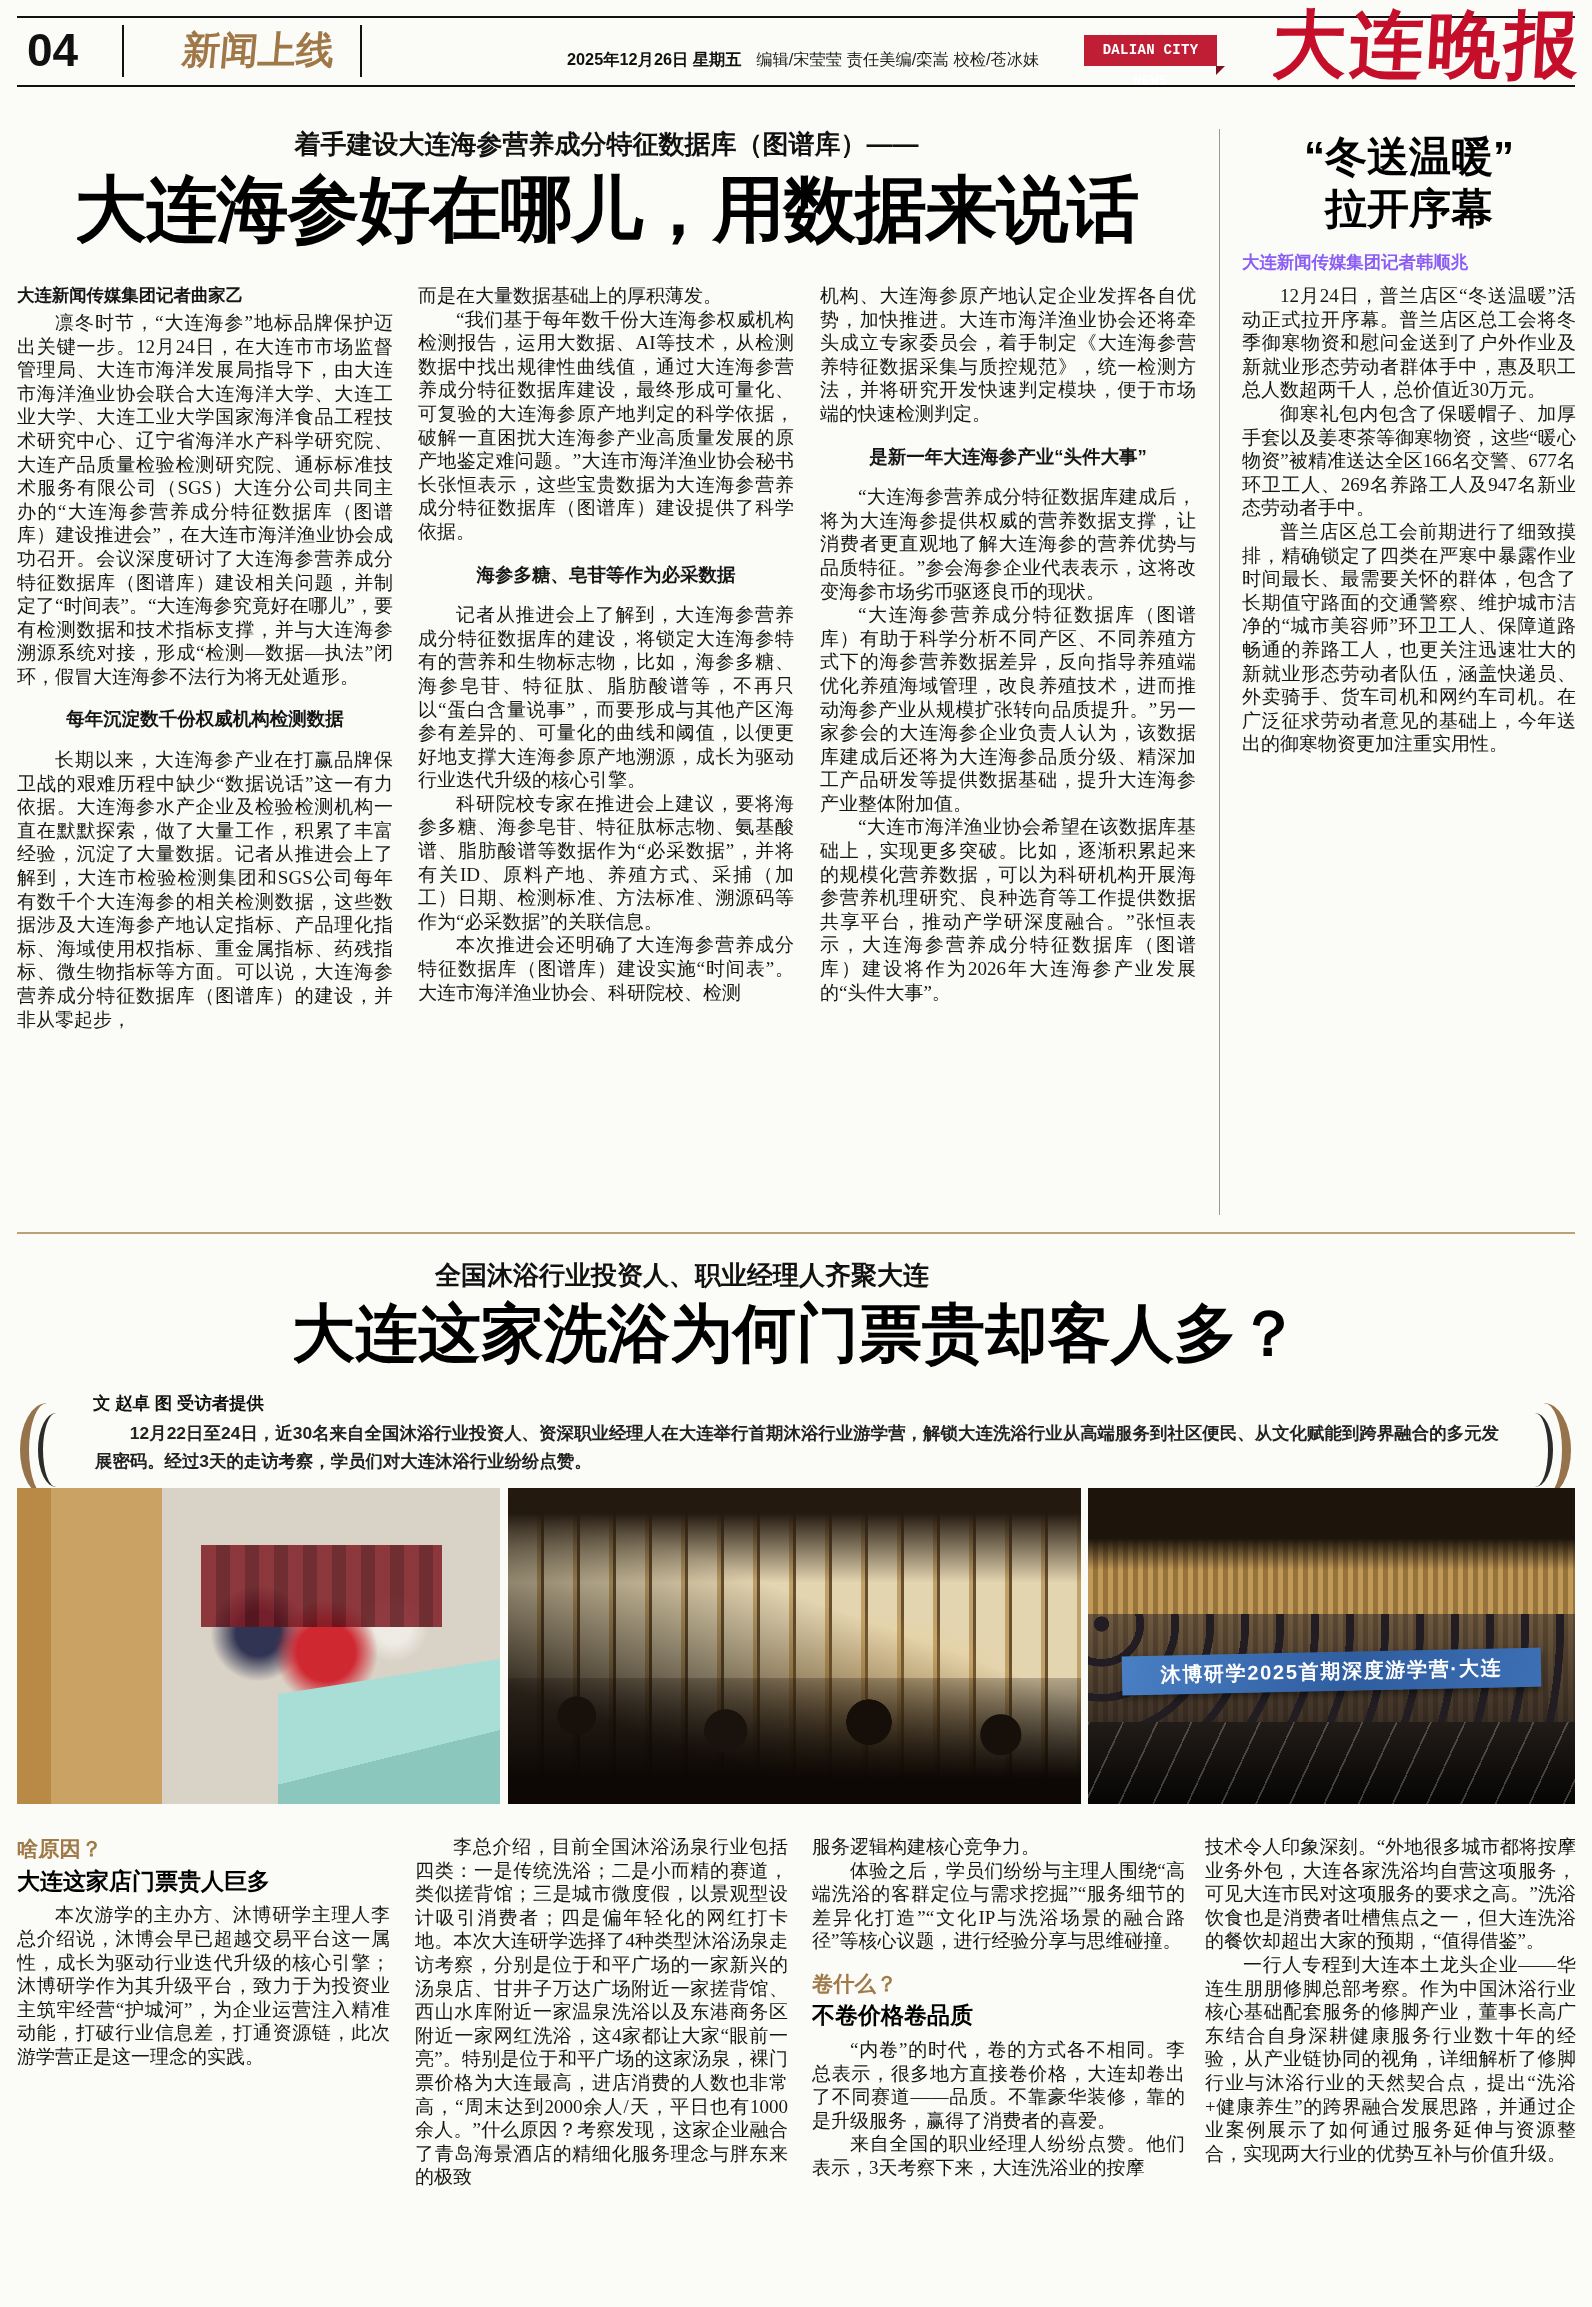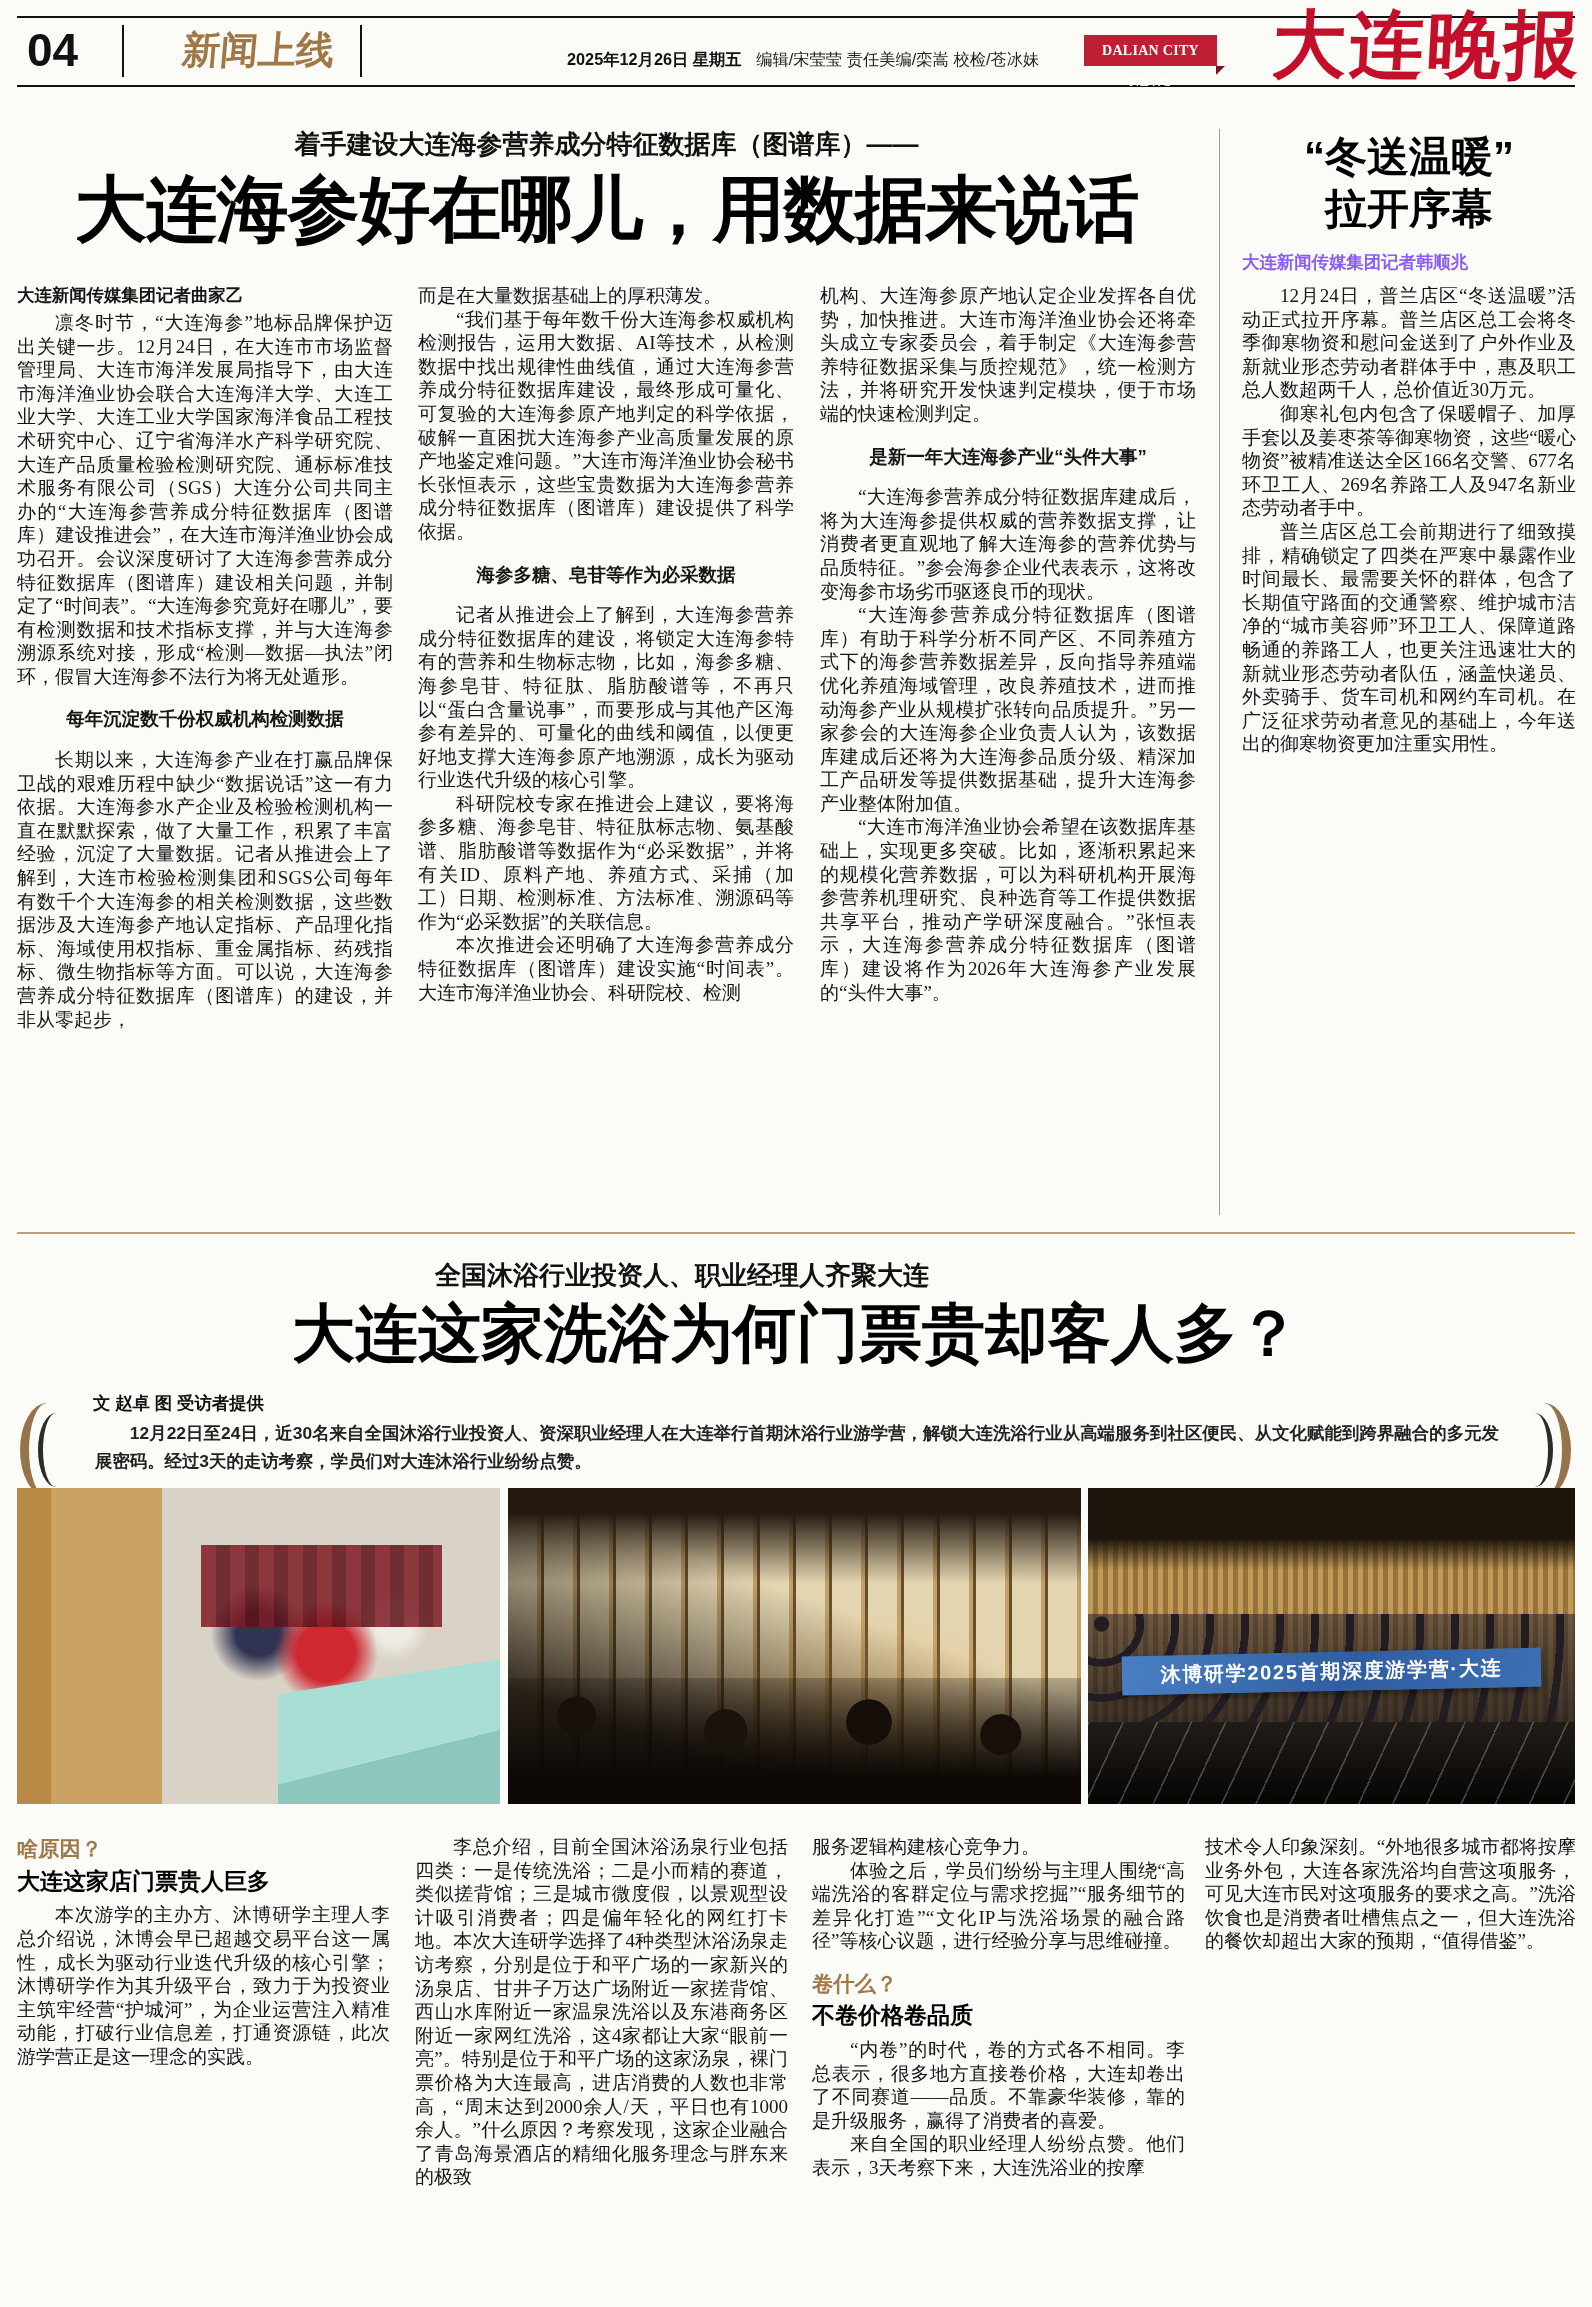--- a/index.html
+++ b/index.html
@@ -18,21 +18,21 @@
   .vbar.b1{left:122px;}
   .vbar.b2{left:360px;}
   .section-name{left:166px;top:27px;width:185px;text-align:center;
     font-family:"Liberation Sans","DejaVu Sans",sans-serif;font-weight:bold;
     font-size:38px;line-height:46px;color:#a07848;transform:skewX(-5deg);}
   .dateline{left:567px;top:49px;font-family:"Liberation Sans","DejaVu Sans",sans-serif;
     font-size:16.3px;color:#111;white-space:nowrap;}
   .dateline .d{font-weight:bold;}
   .dateline .s{font-weight:normal;margin-left:10px;color:#222;}
   .brand-box{left:1084px;top:35px;width:133px;height:31px;background:#c01e35;
-    color:#fff;font-family:Liberation Serif, serif;font-weight:bold;
+    color:#fff;font-family:Liberation Mono, monospace;font-weight:bold;
     font-size:14px;line-height:31px;text-align:center;letter-spacing:0.3px;}
   .brand-fold{left:1216px;top:66px;width:0;height:0;
     border-top:9px solid #7d1020;border-right:9px solid transparent;}
   .brand-cn{right:10px;top:2.2px;width:359px;text-align:right;
     font-family:"DejaVu Serif","Liberation Serif",serif;font-weight:900;
     font-size:74px;line-height:84px;color:#c50f2a;letter-spacing:3.4px;
     transform:skewX(-3deg);}
   
   .a1-kicker{left:17px;width:1179px;top:127px;text-align:center;
     font-family:"Liberation Sans","DejaVu Sans",sans-serif;font-weight:bold;
@@ -246,14 +246,15 @@
   <p class="cont">服务逻辑构建核心竞争力。</p>
   <p>体验之后，学员们纷纷与主理人围绕“高端洗浴的客群定位与需求挖掘”“服务细节的差异化打造”“文化IP与洗浴场景的融合路径”等核心议题，进行经验分享与思维碰撞。</p>
   <span class="q-head mid">卷什么？</span>
   <span class="q-sub">不卷价格卷品质</span>
   <p>“内卷”的时代，卷的方式各不相同。李总表示，很多地方直接卷价格，大连却卷出了不同赛道——品质。不靠豪华装修，靠的是升级服务，赢得了消费者的喜爱。</p>
   <p>来自全国的职业经理人纷纷点赞。他们表示，3天考察下来，大连洗浴业的按摩</p>
 </div>
 
 <div class="abs bcol bc4">
   <p class="cont">技术令人印象深刻。“外地很多城市都将按摩业务外包，大连各家洗浴均自营这项服务，可见大连市民对这项服务的要求之高。”洗浴饮食也是消费者吐槽焦点之一，但大连洗浴的餐饮却超出大家的预期，“值得借鉴”。</p>
+  <p>一行人专程到大连本土龙头企业——华连生朋朋修脚总部考察。作为中国沐浴行业核心基础配套服务的修脚产业，董事长高广东结合自身深耕健康服务行业数十年的经验，从产业链协同的视角，详细解析了修脚行业与沐浴行业的天然契合点，提出“洗浴+健康养生”的跨界融合发展思路，并通过企业案例展示了如何通过服务延伸与资源整合，实现两大行业的优势互补与价值升级。</p>
 </div>
 
 
 </body></html>

